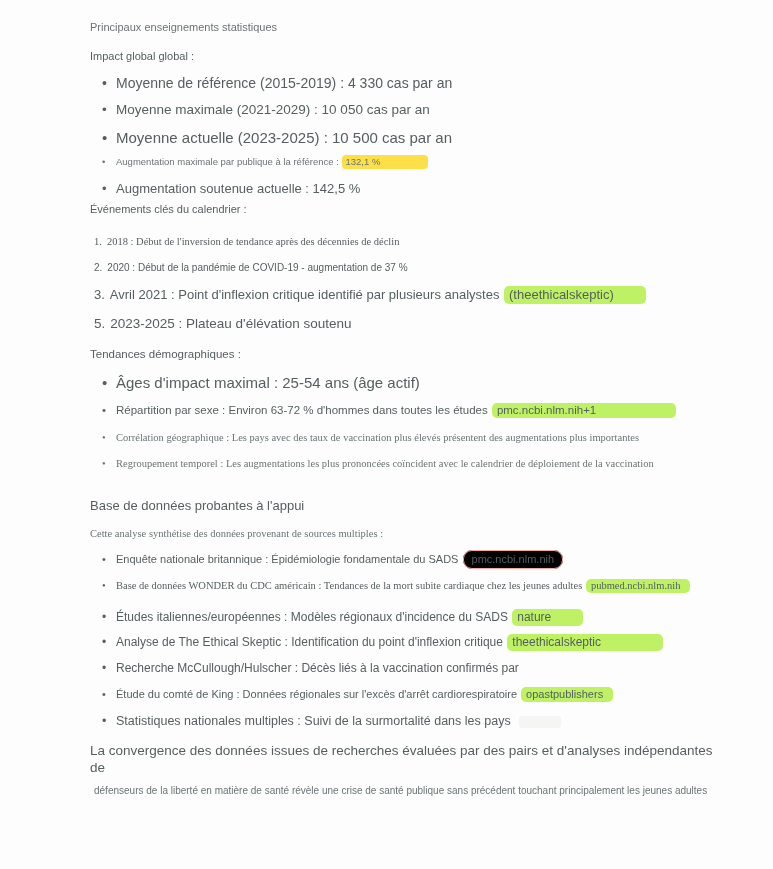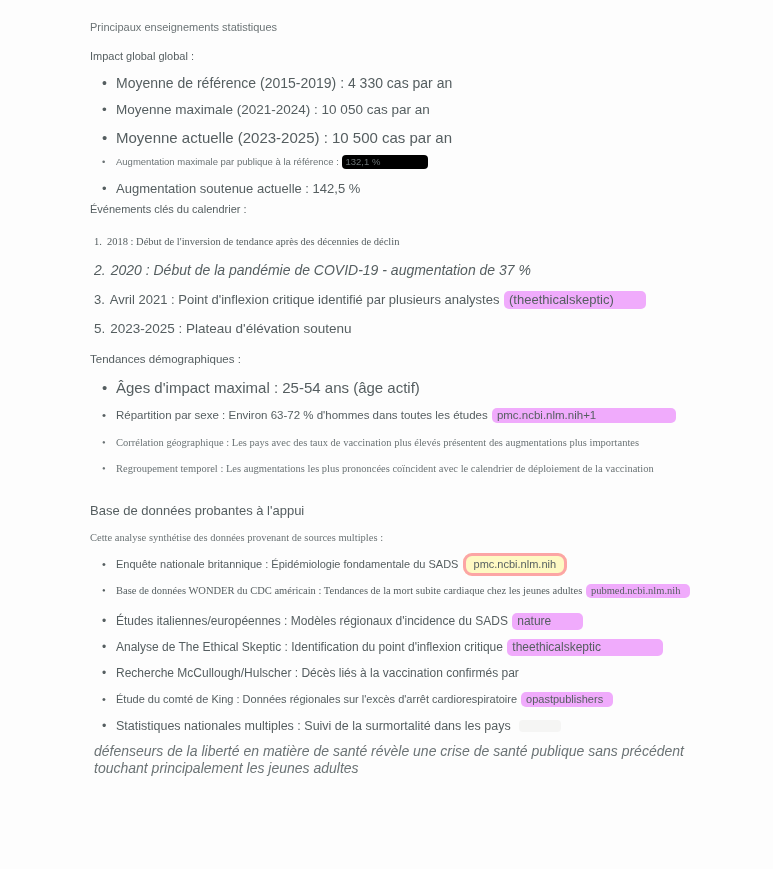--- a/index.html
+++ b/index.html
@@ -11,37 +11,37 @@
     -webkit-font-smoothing:antialiased;
   }
   .page{box-sizing:border-box;width:773px;height:869px;padding:21px 60px 0 90px;}
   .row{line-height:1.22;}
   .bullet{display:flex;align-items:flex-start;padding-left:12px;}
   .bullet .dot{flex:0 0 14px;width:14px;text-align:left;}
   .numrow{padding-left:4px;}
   .numrow .marker{margin-right:5px;}
   .lite{color:#6b7375;}
   
-  .fs9{font-size:9.5px;} .fs10{font-size:14px;font-style:italic;} .fs10h{font-size:10.5px;font-family:Liberation Serif, serif;}
+  .fs9{font-size:9.5px;} .fs10{font-size:10px;} .fs10h{font-size:10.5px;font-family:Liberation Serif, serif;}
   .fs11{font-size:11px;} .fs11h{font-size:11.5px;} .fs12{font-size:12px;}
   .fs12h{font-size:12.5px;} .fs13{font-size:13px;} .fs13h{font-size:13.5px;}
   .fs14{font-size:14px;} .fs14h{font-size:11px;} .fs15{font-size:15px;}
   
   .badge{
-    background:#f0abfc;border-radius:5px;
+    background:#bef264;border-radius:5px;
     padding:1px 5px 2px 5px;margin-left:1px;
   }
   .ext-s{padding-right:10px;} .ext-m{padding-right:32px;}
   .ext-l{padding-right:62px;} .ext-xl{padding-right:80px;}
   .badge-outline{
-    background:#fef9c3;border:3px solid #fca5a5;border-radius:9px;
+    background:#000000;border:1px solid #fca5a5;border-radius:9px;
     padding:2px 8px 3px 8px;margin-left:1px;
   }
   .hl-green{
-    background:#000000;border-radius:4px;
+    background:#fde047;border-radius:4px;
     padding:1px 5px 2px 4px;padding-right:48px;
   }
   .ghost-pill{
     display:inline-block;width:42px;height:12px;vertical-align:middle;
     background:#f5f5f4;border-radius:4px;margin-left:8px;
   }
   .wrap-badge-line{padding-left:26px;margin-top:3px;}
 </style>
 </head>
 <body>
@@ -55,21 +55,21 @@
   <div class="row fs14h" style="margin-top:16px">
     <span>Impact global global :</span>
   </div>
 
   <div class="row bullet fs14" style="margin-top:11px">
     <span class="dot">•</span>
     <span class="txt">Moyenne de référence (2015-2019) : 4 330 cas par an</span>
   </div>
   <div class="row bullet fs13h" style="margin-top:10px">
     <span class="dot">•</span>
-    <span class="txt">Moyenne maximale (2021-2024) : 10 050 cas par an</span>
+    <span class="txt">Moyenne maximale (2021-2029) : 10 050 cas par an</span>
   </div>
   <div class="row bullet fs15" style="margin-top:11px">
     <span class="dot">•</span>
     <span class="txt">Moyenne actuelle (2023-2025) : 10 500 cas par an</span>
   </div>
   <div class="row bullet fs9 lite" style="margin-top:8px">
     <span class="dot">•</span>
     <span class="txt"><span>Augmentation maximale par publique à la référence : </span><span class="hl-green">132,1 %</span></span>
   </div>
   <div class="row bullet fs13" style="margin-top:14px">
@@ -144,17 +144,20 @@
   </div>
   <div class="row bullet fs11" style="margin-top:13px">
     <span class="dot">•</span>
     <span class="txt"><span>Étude du comté de King : Données régionales sur l'excès d'arrêt cardiorespiratoire </span><span class="badge ext-s">opastpublishers</span></span>
   </div>
   <div class="row bullet fs12h" style="margin-top:12px">
     <span class="dot">•</span>
     <span class="txt"><span>Statistiques nationales multiples : Suivi de la surmortalité dans les pays</span><span class="ghost-pill"></span></span>
   </div>
 
+  <div class="row fs13h" style="margin-top:14px">
+    <span>La convergence des données issues de recherches évaluées par des pairs et d'analyses indépendantes de</span>
+  </div>
   <div class="row fs10 lite" style="margin-top:9px;padding-left:4px">
     <span>défenseurs de la liberté en matière de santé révèle une crise de santé publique sans précédent touchant principalement les jeunes adultes</span>
   </div>
 
 </div>
 
 </body></html>

